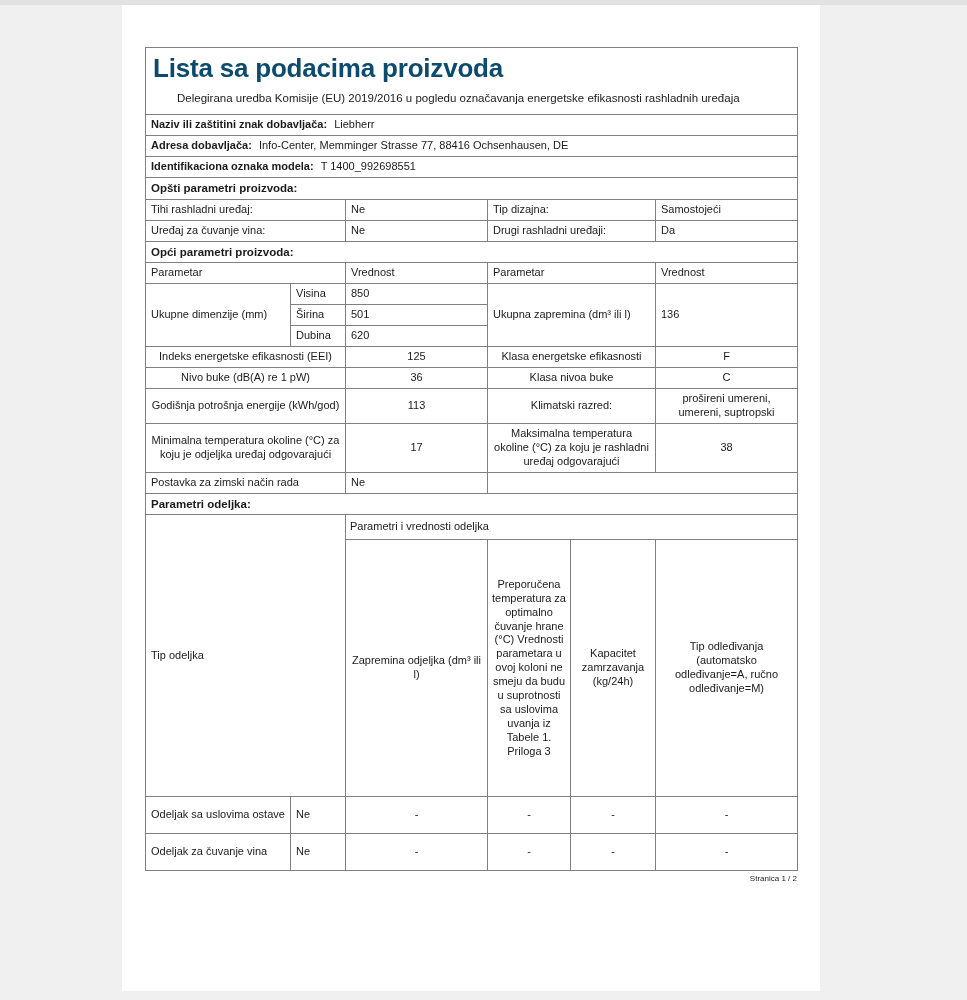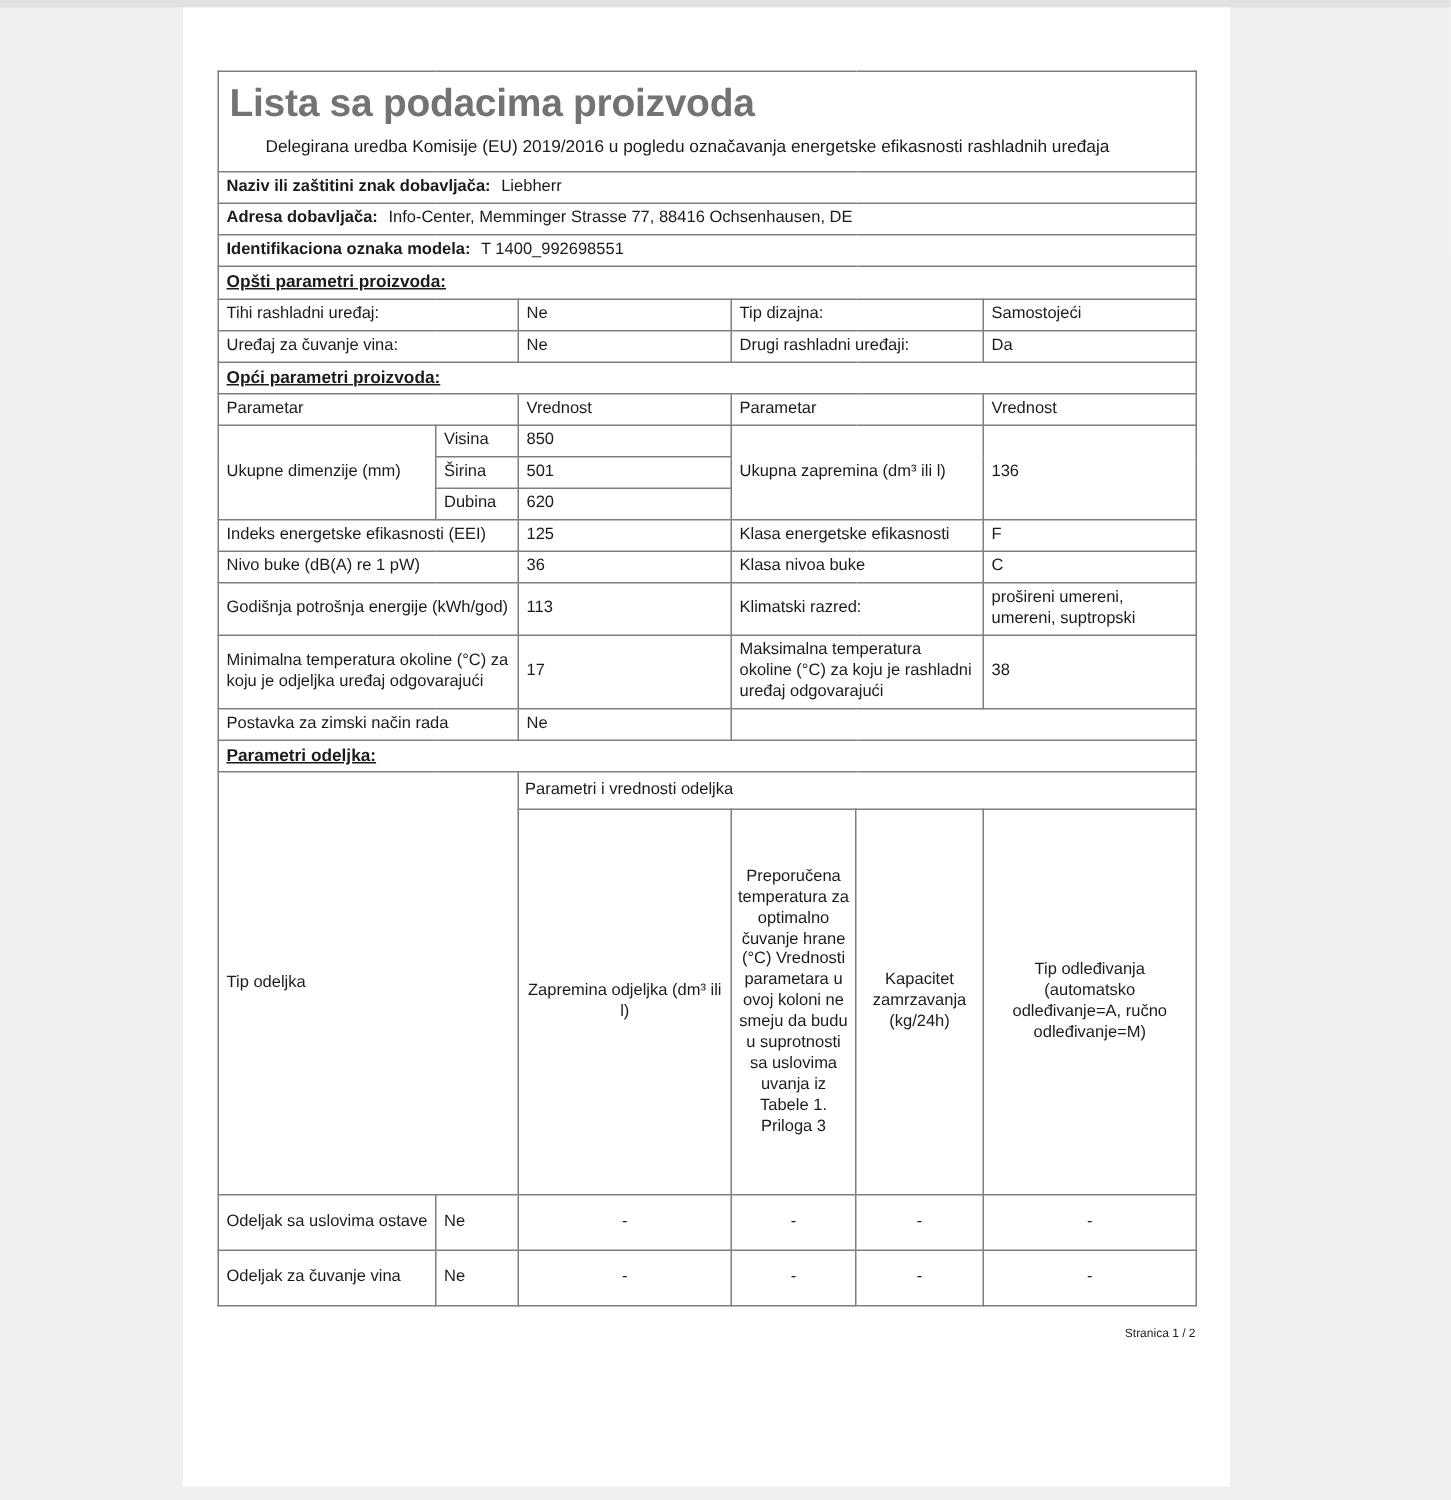--- a/index.html
+++ b/index.html
@@ -38,45 +38,44 @@
   }
   table.fiche td {
     border: 1px solid #7f7f7f;
     padding: 3px 5px;
     vertical-align: middle;
     word-wrap: break-word;
     overflow: hidden;
   }
   .title-cell { padding: 6px 7px 9px 7px !important; }
   .doc-title {
-    color: #737373;
+    color: #0c4a6e;
     font-size: 26px;
     font-weight: bold;
     letter-spacing: -0.2px;
     line-height: 1.1;
   }
   .doc-subtitle {
     font-size: 11.5px;
     margin-top: 8px;
     white-space: nowrap;
     padding-left: 24px;
   }
   .kv td { padding: 7px 5px; }
   .b { font-weight: bold; }
   .val { margin-left: 4px; }
   .sec td {
     font-weight: bold;
     font-size: 11.5px;
     padding: 5px 5px;
-    text-decoration: underline;
   }
   .g-row td { padding: 4px 5px; }
   .colhead td { padding: 3px 5px; }
   .dim td { padding: 3px 4px; }
-  .pad td { padding: 8px 5px; vertical-align: middle; }
+  .pad td { padding: 8px 5px; vertical-align: middle; text-align: center; }
   .tight td { padding: 2px 5px; }
   .group-row .group-header {
     padding: 5px 4px;
   }
   .tip-cell {
     text-align: left;
     vertical-align: middle !important;
   }
   .tall td.ch {
     height: 248px;
@@ -88,21 +87,21 @@
     vertical-align: top;
     height: 30px;
     padding: 3px 5px;
   }
   .comp-row td.dash { text-align: center; }
   .page-footer {
     width: 652px;
     text-align: right;
     font-size: 8px;
     color: #222222;
-    margin-top: 13px;
+    margin-top: 3px;
     padding-right: 1px;
   }
 </style>
 </head>
 <body>
 
 <div class="top-strip"></div>
 
 <div class="page">
   <div class="doc">

